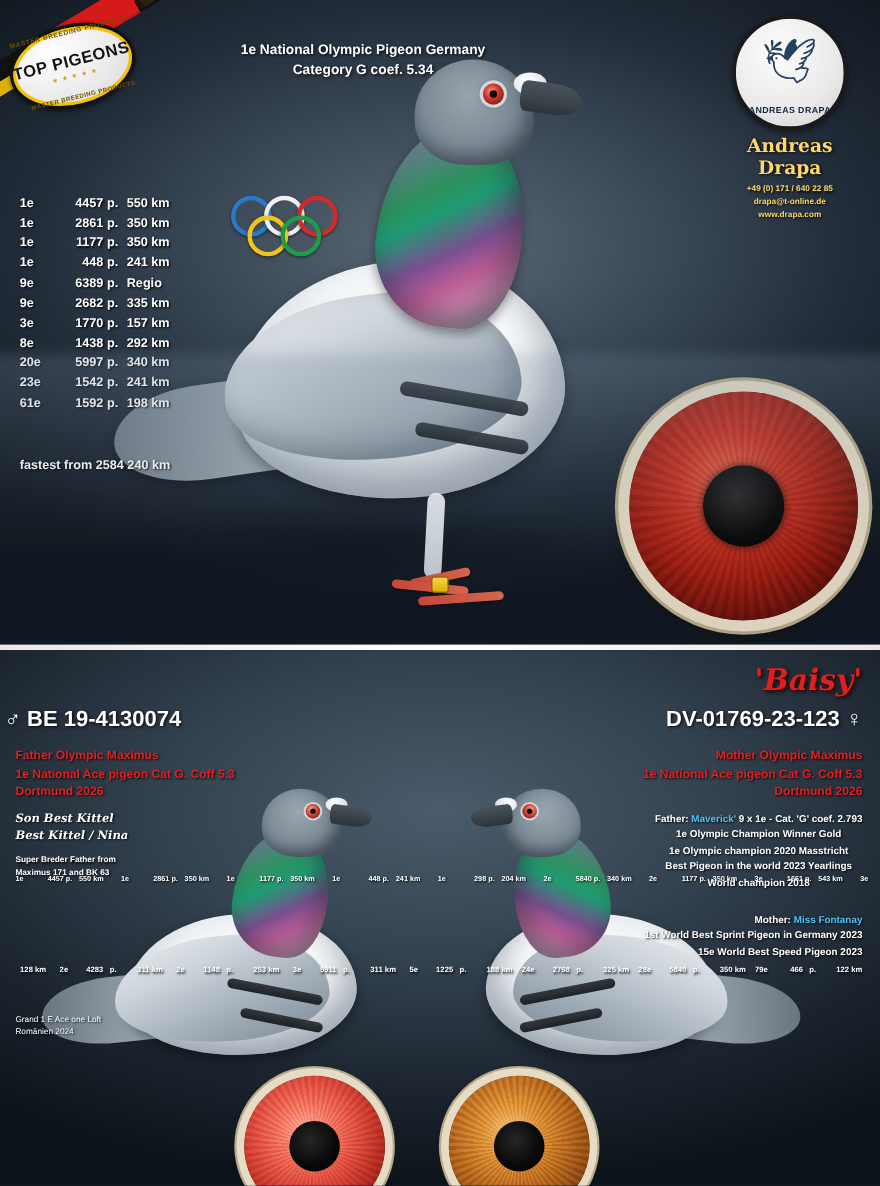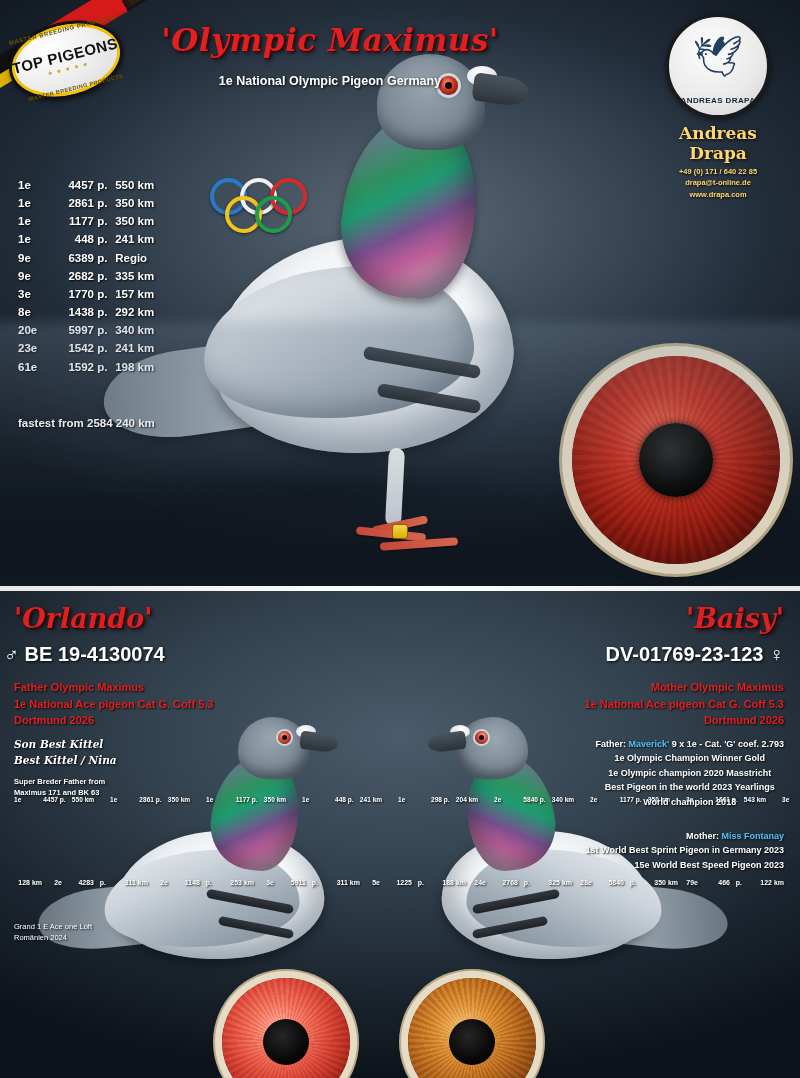--- a/index.html
+++ b/index.html
@@ -534,23 +534,23 @@
     <div class="badge">
       <div class="oval">
         <div class="arcTop">MASTER BREEDING PRODUCTS</div>
         <div class="t1">TOP PIGEONS</div>
         <div class="stars">★ ★ ★ ★ ★</div>
         <div class="arcBot">MASTER BREEDING PRODUCTS</div>
       </div>
     </div>
 
     <div class="title-main">
-      <div class="title-name">'Olympic Maximus'</div>
       <div class="title-sub">
         <div>1e National Olympic Pigeon Germany</div>
+        <div>Category G coef. 5.34</div>
       </div>
     </div>
 
     <div class="rings">
       <div class="ring r-blue"></div>
       <div class="ring r-black"></div>
       <div class="ring r-red"></div>
       <div class="ring r-yellow"></div>
       <div class="ring r-green"></div>
     </div>
@@ -601,21 +601,20 @@
       <div class="b-wing"></div>
       <div class="b-bar b-bar1"></div>
       <div class="b-bar b-bar2"></div>
       <div class="b-neck"></div>
       <div class="b-head"></div>
       <div class="b-cere"></div>
       <div class="b-beak"></div>
       <div class="b-eye"></div>
     </div>
 
-    <div class="name-left">'Orlando'</div>
     <div class="ring-left">
       <span>♂</span>
       <span>BE 19-4130074</span>
     </div>
     <div class="left-head">
       <div>Father Olympic Maximus</div>
       <div>1e National Ace pigeon Cat G. Coff 5.3</div>
       <div>Dortmund  2026</div>
     </div>
     <div class="left-italic">

